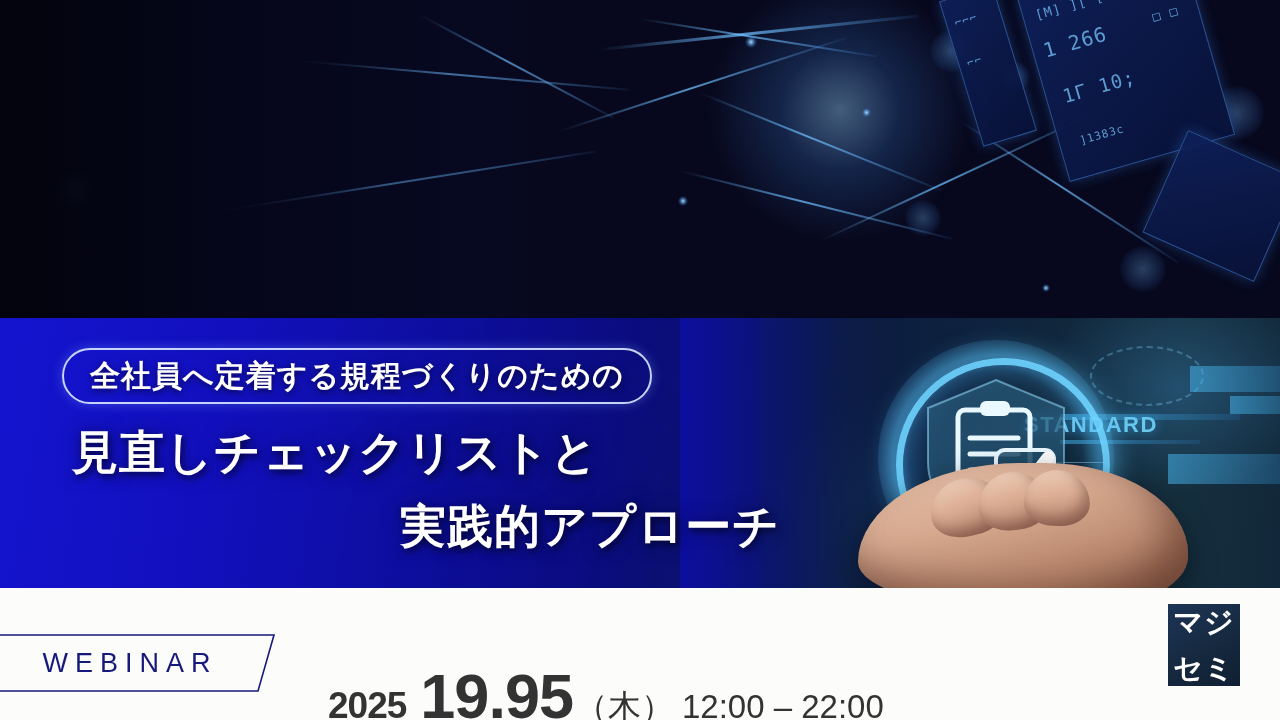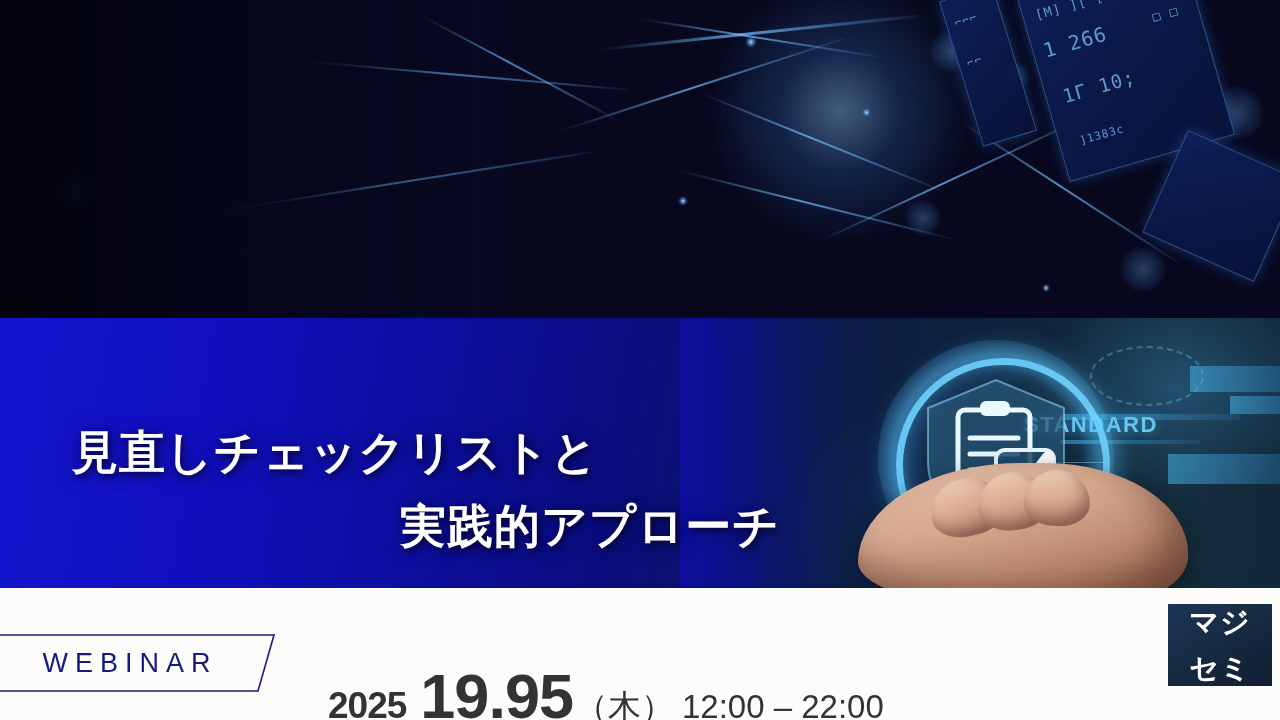--- a/index.html
+++ b/index.html
@@ -270,21 +270,21 @@
   .date-time {
     font-size: 33px;
     font-weight: 400;
     margin-left: 8px;
     letter-spacing: 0px;
   }
   .logo {
     position: absolute;
     left: 1168px;
     top: 604px;
-    width: 104px;
+    width: 72px;
     height: 82px;
     background: linear-gradient(150deg, #1d3557 0%, #16293f 55%, #101f33 100%);
     display: flex;
     flex-direction: column;
     align-items: center;
     justify-content: center;
     line-height: 1;
   }
   .logo-row {
     color: #ffffff;
@@ -408,20 +408,23 @@
           <path d="M110 122 L124 136 L152 100" fill="none" stroke="#ffffff" stroke-width="13" stroke-linecap="round" stroke-linejoin="round"></path>
         </svg>
       </div>
 
       <div class="hand"></div>
       <div class="finger" style="left:92px; top:130px; width:74px; height:58px; transform:rotate(-12deg);"></div>
       <div class="finger" style="left:140px; top:124px; width:70px; height:58px; transform:rotate(-6deg);"></div>
       <div class="finger" style="left:186px; top:122px; width:66px; height:56px; transform:rotate(2deg);"></div>
     </div>
 
+    <div class="pill">
+      <span class="pill-text">全社員へ定着する規程づくりのための</span>
+    </div>
     <div class="sub-line sub-line-2">実践的アプローチ</div>
     <div class="sub-line sub-line-1">見直しチェックリストと</div>
   </div>
 
   <div class="footer"></div>
 
   <div class="webinar-badge">
     <svg width="300" height="58" viewBox="0 0 300 58" style="position:absolute; left:0; top:0;">
       <path d="M-6 1 L288 1 L272 57 L-6 57 Z" fill="none" stroke="#161a7a" stroke-width="1.6"></path>
     </svg>

